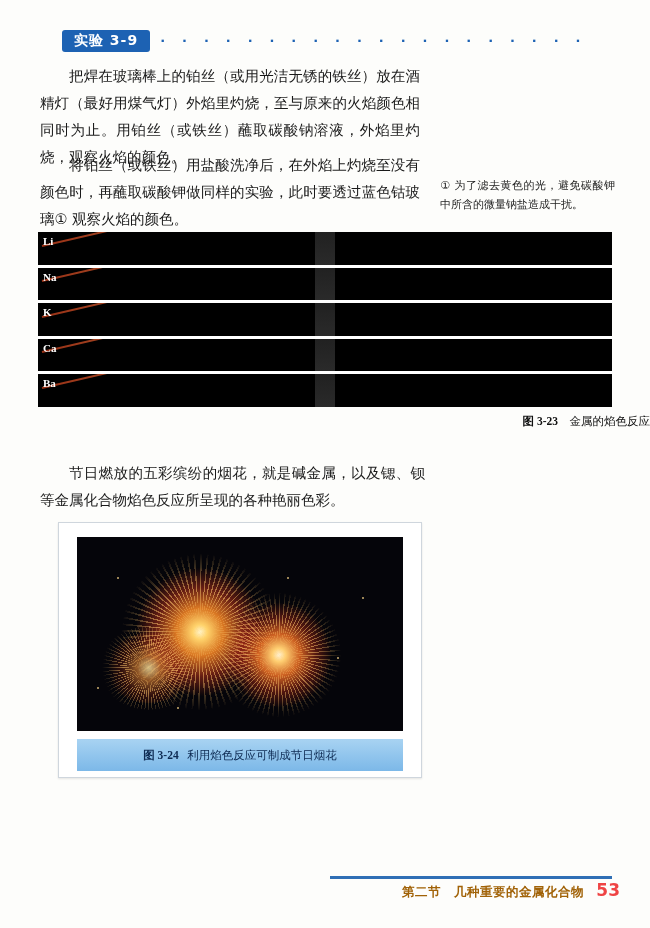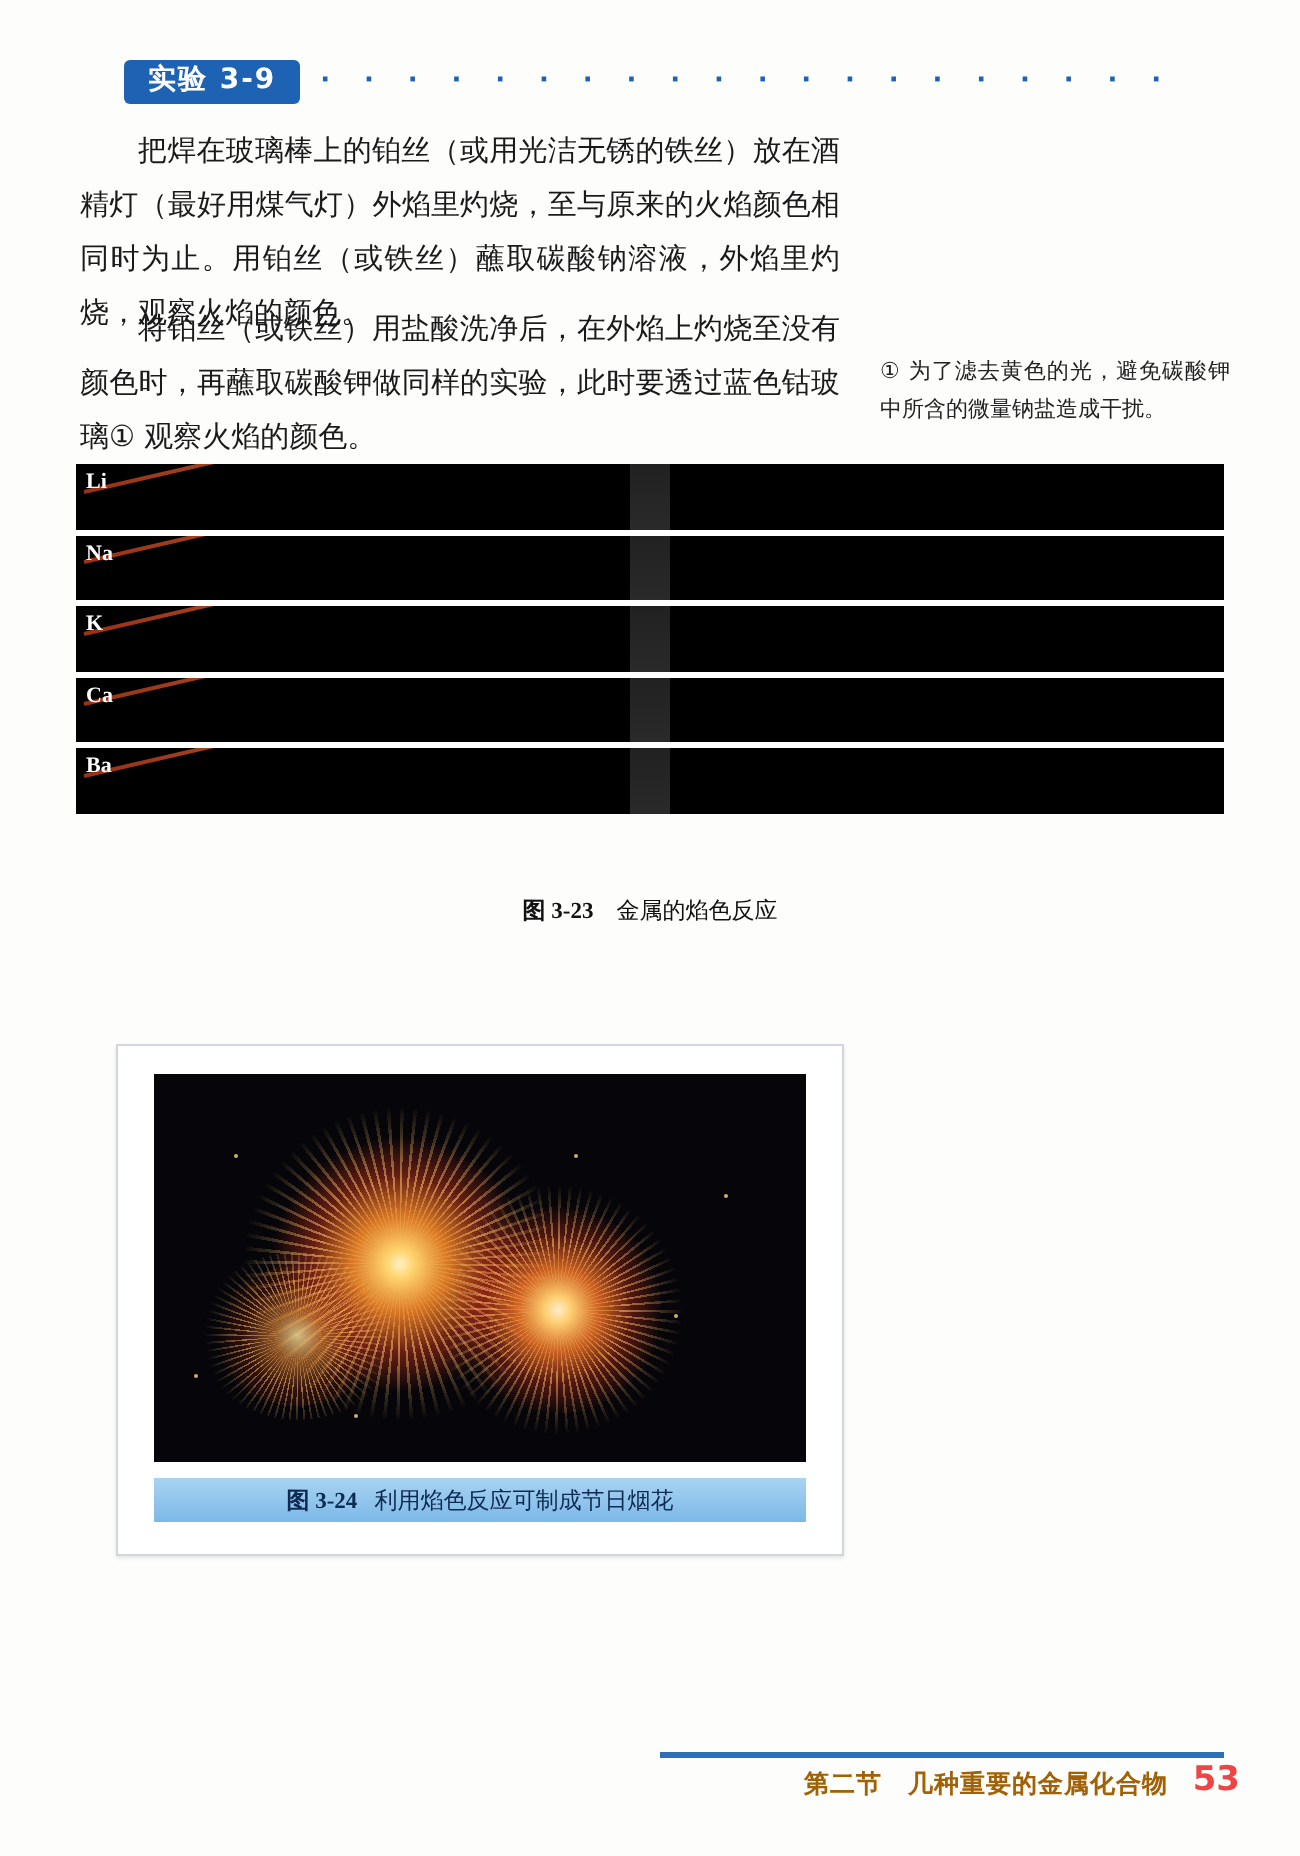--- a/index.html
+++ b/index.html
@@ -180,21 +180,21 @@
 
   .fig-caption {
     position: absolute;
     width: 100%;
     text-align: center;
     font-size: 11.5px;
     color: #111;
     font-family: "Liberation Serif", serif;
   }
   .fig-caption .num { font-weight: bold; }
-  .cap-323 { left: 0; top: 448px; }
+  .cap-323 { left: 0; top: 414px; text-align: right; }
 
   
   .fw-frame {
     position: absolute;
     left: 58px;
     top: 522px;
     width: 362px;
     height: 254px;
     background: #ffffff;
     border: 1px solid #cfd6dd;
@@ -245,21 +245,21 @@
     width: 2px; height: 2px;
     background: #ffd98a;
     border-radius: 50%;
     opacity: .8;
   }
   .fw-capbar {
     position: absolute;
     left: 18px;
     top: 216px;
     width: 326px;
-    height: 22px;
+    height: 32px;
     background: linear-gradient(to bottom, #a8d3f2, #7cb8e8);
     display: flex;
     align-items: center;
     justify-content: center;
   }
   .fw-capbar span {
     font-size: 11.5px;
     color: #0d2a52;
     font-family: "Liberation Serif", serif;
   }
@@ -359,20 +359,21 @@
 
 
   </div>
 
   <div class="fig-caption cap-323">
     <span class="num">图 3-23</span>
     &nbsp;&nbsp;
     <span>金属的焰色反应</span>
   </div>
 
+  <div class="para p3">节日燃放的五彩缤纷的烟花，就是碱金属，以及锶、钡等金属化合物焰色反应所呈现的各种艳丽色彩。</div>
 
   <div class="fw-frame">
     <div class="fw-photo">
       <div class="burst burst1"></div>
       <div class="burst burst2"></div>
       <div class="burst burst3"></div>
       <div class="spark" style="left:40px; top:40px;"></div>
       <div class="spark" style="left:210px; top:40px;"></div>
       <div class="spark" style="left:260px; top:120px;"></div>
       <div class="spark" style="left:100px; top:170px;"></div>

